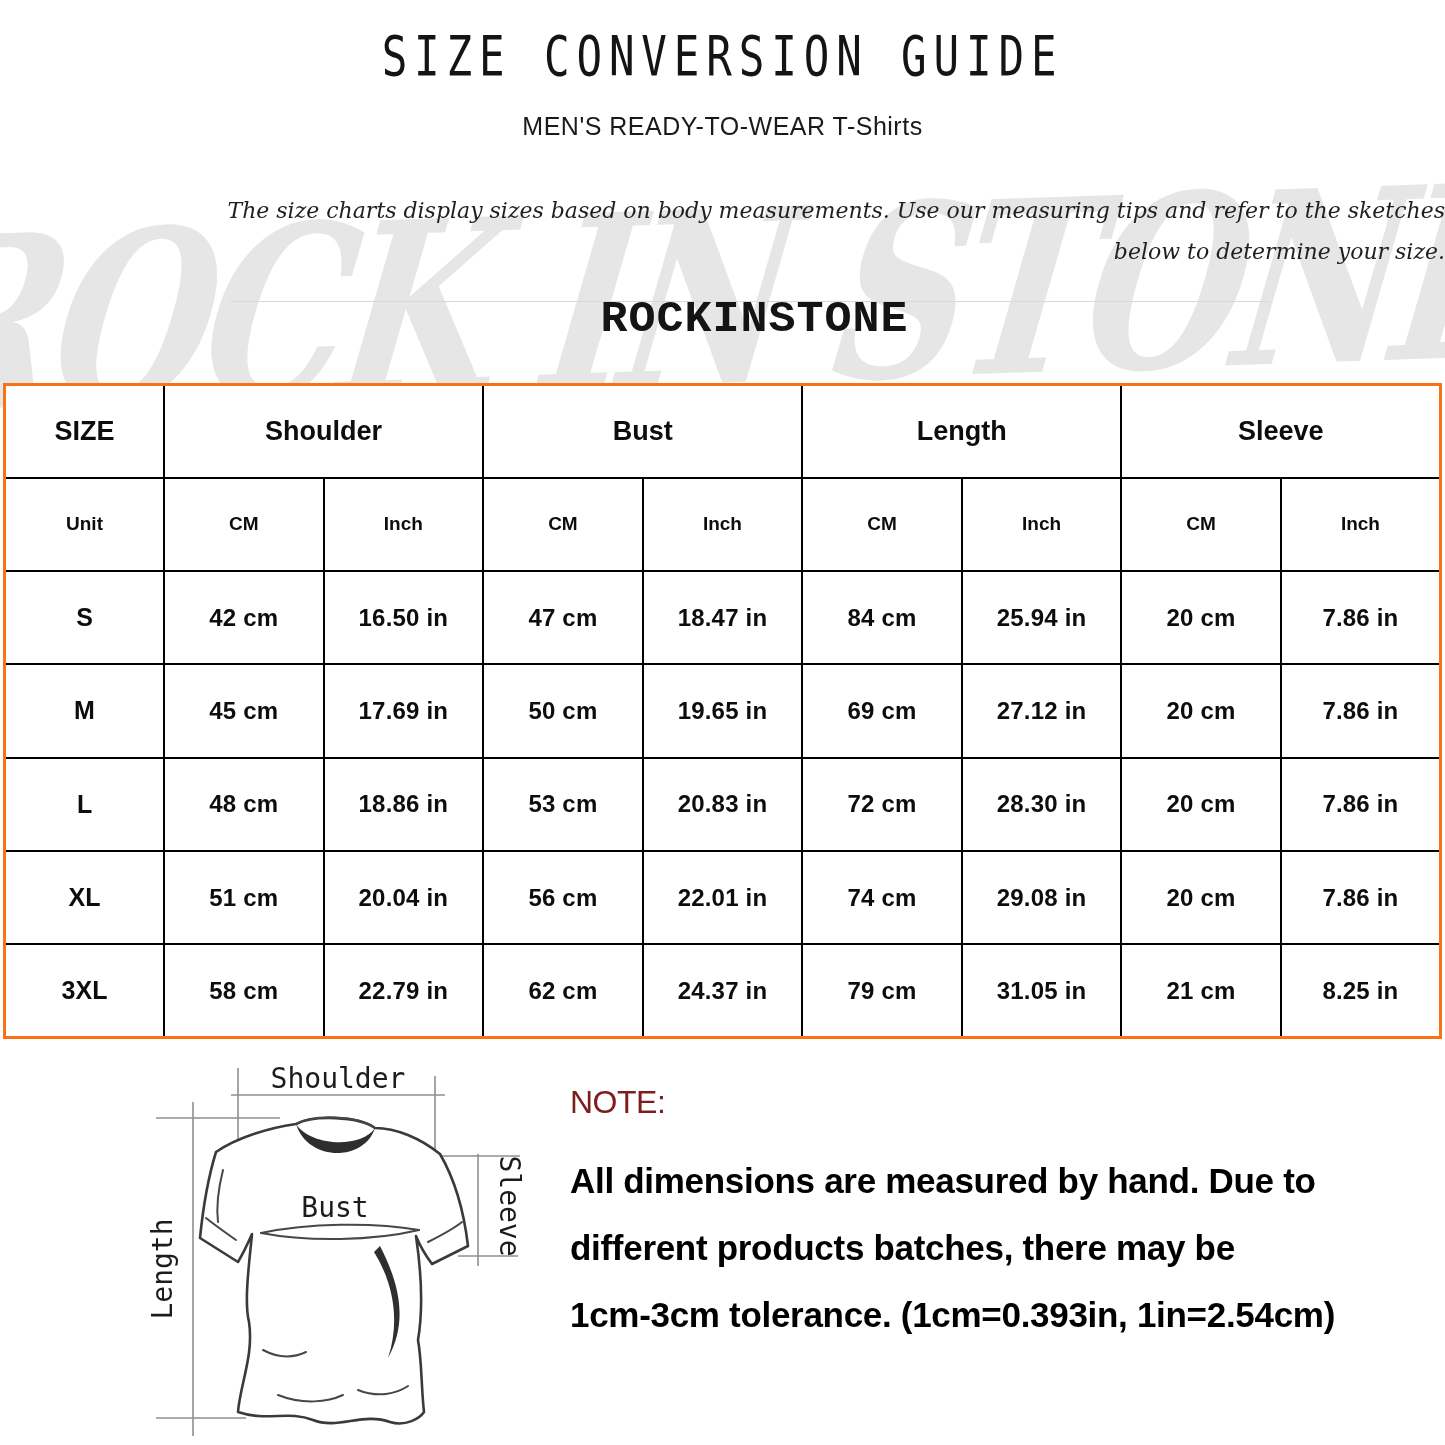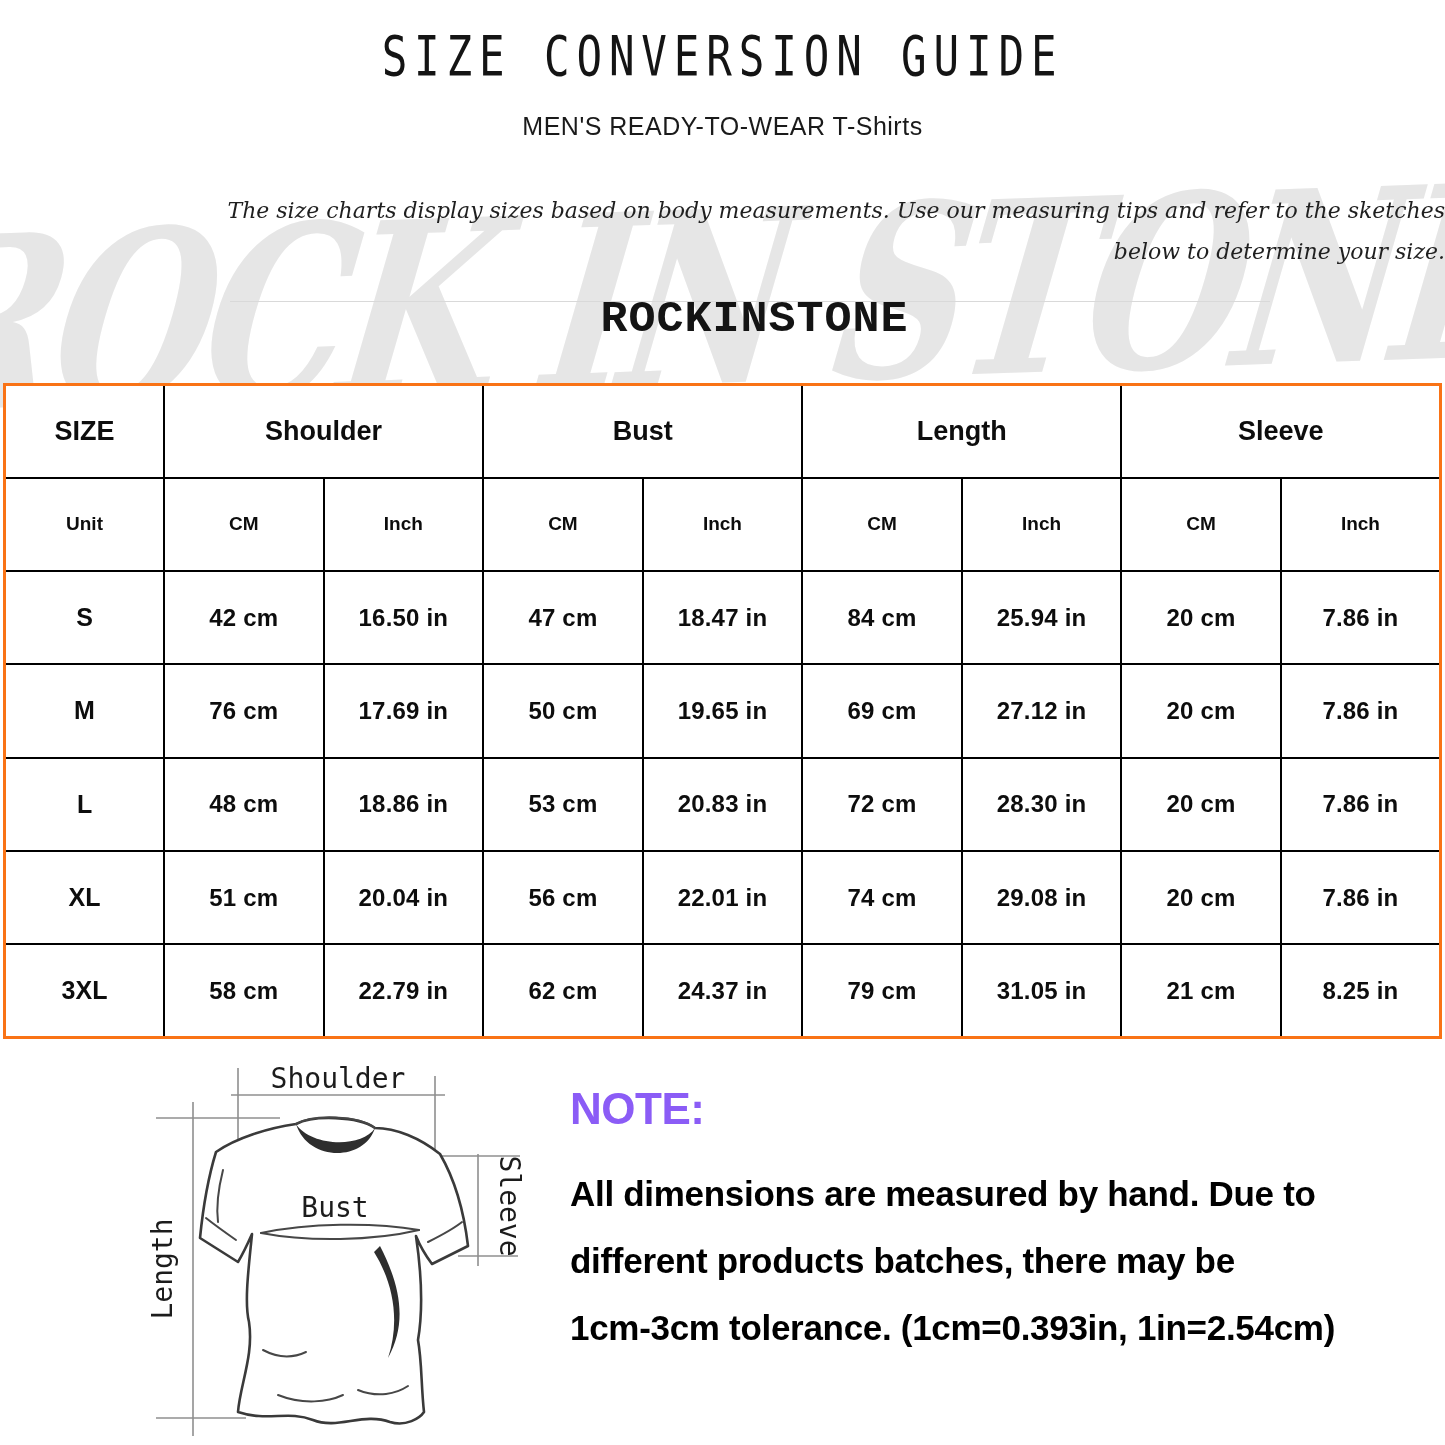--- a/index.html
+++ b/index.html
@@ -42,21 +42,21 @@
   .diagram{position:absolute;left:128px;top:1050px;width:452px;height:395px;}
   .diagram svg{width:100%;height:100%;}
   .dim{stroke:#8f8f8f;stroke-width:1.6;fill:none;}
   .shirt{stroke:#3a3a3a;stroke-width:2.6;fill:#ffffff;stroke-linejoin:round;stroke-linecap:round;}
   .ink{stroke:#474747;stroke-width:2;fill:none;stroke-linecap:round;}
   .dark{fill:#2e2e2e;stroke:none;}
   .dlabel{font-family:"DejaVu Sans Mono",monospace;font-size:28px;fill:#1c1c1c;}
 
   
   .note{position:absolute;left:570px;top:1084px;width:850px;}
-  .note-heading{font-size:44px;font-weight:bold;letter-spacing:-0.5px;color:#8b5cf6;}
+  .note-heading{font-size:32px;font-weight:normal;letter-spacing:-0.5px;color:#7f1d1d;}
   .note-lines{margin-top:26px;font-size:35px;font-weight:bold;line-height:67px;
               letter-spacing:-0.3px;color:#000;}
 </style>
 </head>
 <body>
 
 <div class="page">
 
   <div class="watermark">ROCK IN STONE</div>
 
@@ -99,21 +99,21 @@
     <td class="val">16.50 in</td>
     <td class="val hl">47 cm</td>
     <td class="val">18.47 in</td>
     <td class="val hl">84 cm</td>
     <td class="val">25.94 in</td>
     <td class="val hl">20 cm</td>
     <td class="val">7.86 in</td>
   </tr>
             <tr>
     <td class="sizelbl">M</td>
-    <td class="val hl">76 cm</td>
+    <td class="val hl">45 cm</td>
     <td class="val">17.69 in</td>
     <td class="val hl">50 cm</td>
     <td class="val">19.65 in</td>
     <td class="val hl">69 cm</td>
     <td class="val">27.12 in</td>
     <td class="val hl">20 cm</td>
     <td class="val">7.86 in</td>
   </tr>
             <tr>
     <td class="sizelbl">L</td>

